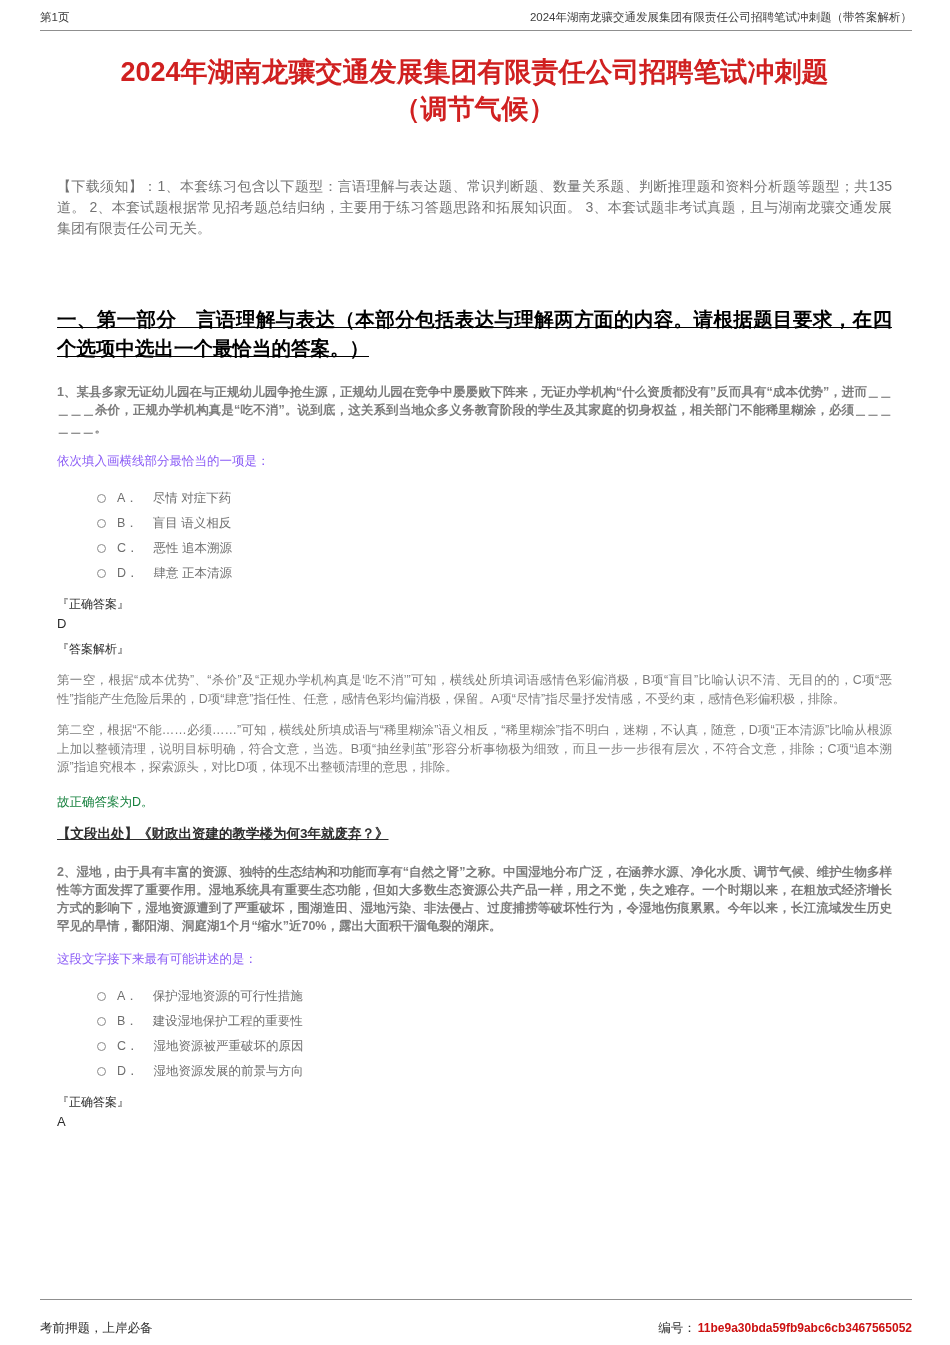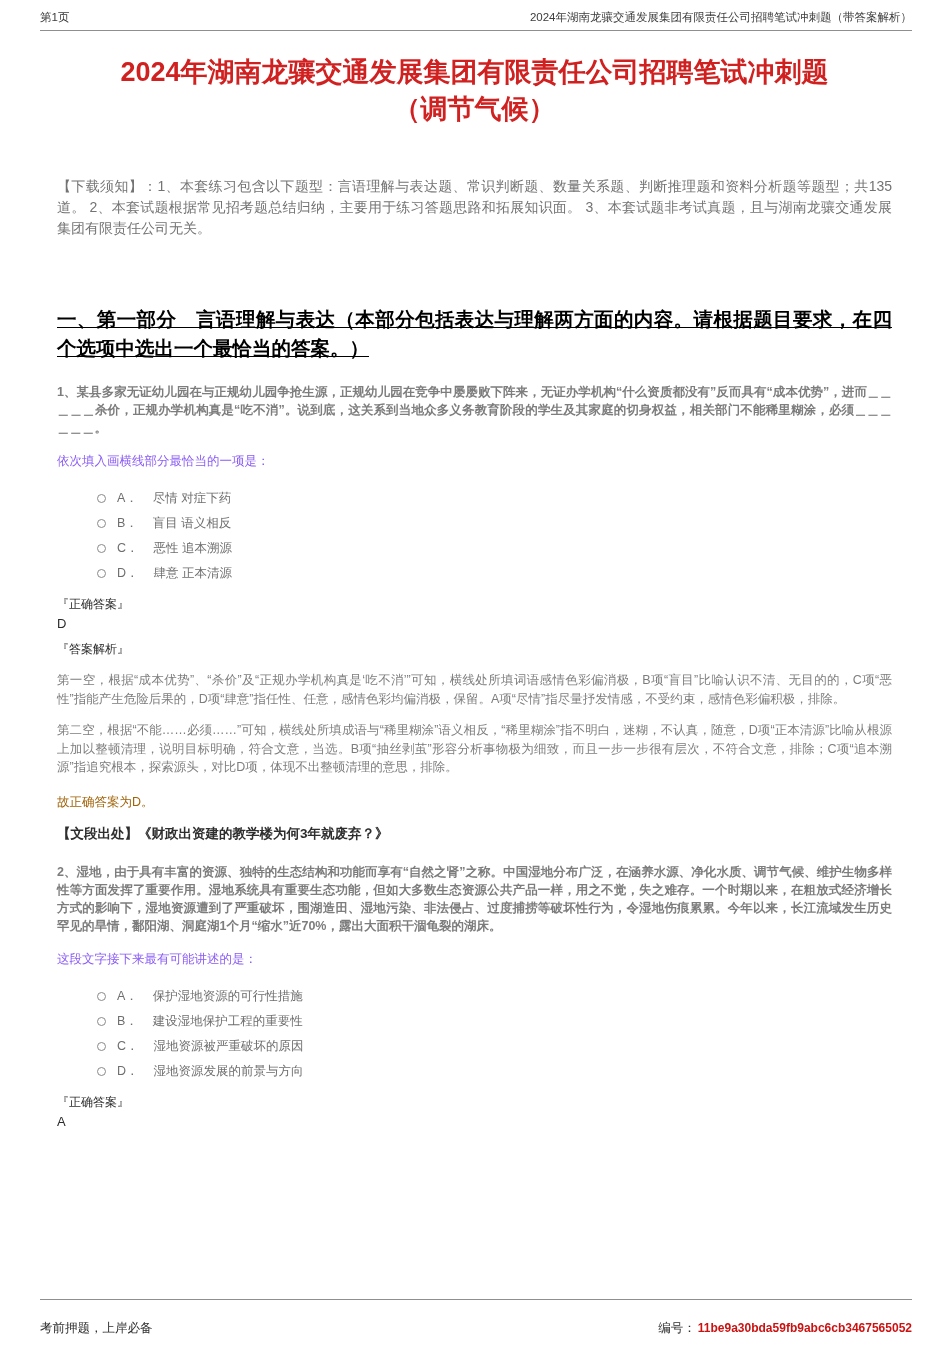--- a/index.html
+++ b/index.html
@@ -96,27 +96,28 @@
   .analysis-p {
     margin-top: 13px;
     font-size: 12.5px;
     color: #7d7d7d;
     line-height: 18.5px;
     text-align: justify;
   }
   .conclusion {
     margin-top: 17px;
     font-size: 12.5px;
-    color: #a16207;
+    color: #15803d;
   }
   .source {
     margin-top: 14px;
     font-size: 13.5px;
     color: #2e2e2e;
     font-weight: bold;
+    text-decoration: underline;
   }
   .footer {
     position: absolute;
     bottom: 8px; left: 40px; right: 38px;
     border-top: 1px solid #8f8f8f;
     padding-top: 20px;
     display: flex;
     justify-content: space-between;
     align-items: baseline;
     font-size: 12.5px;

